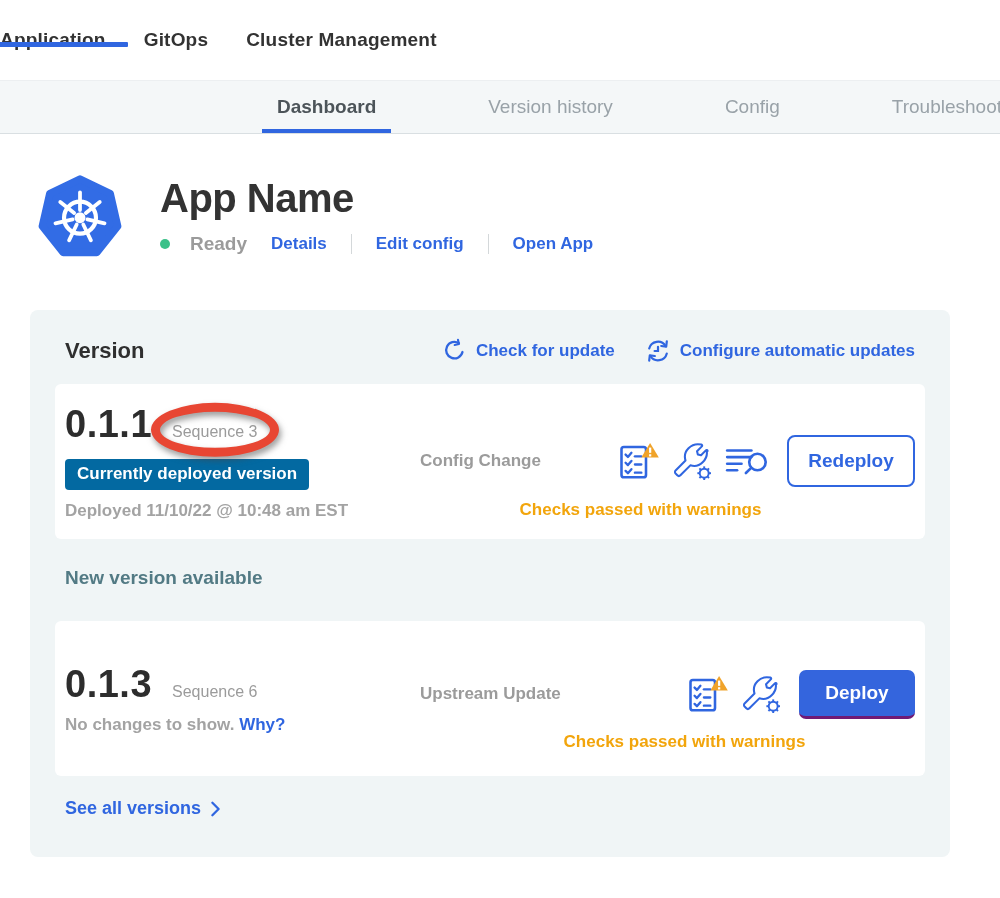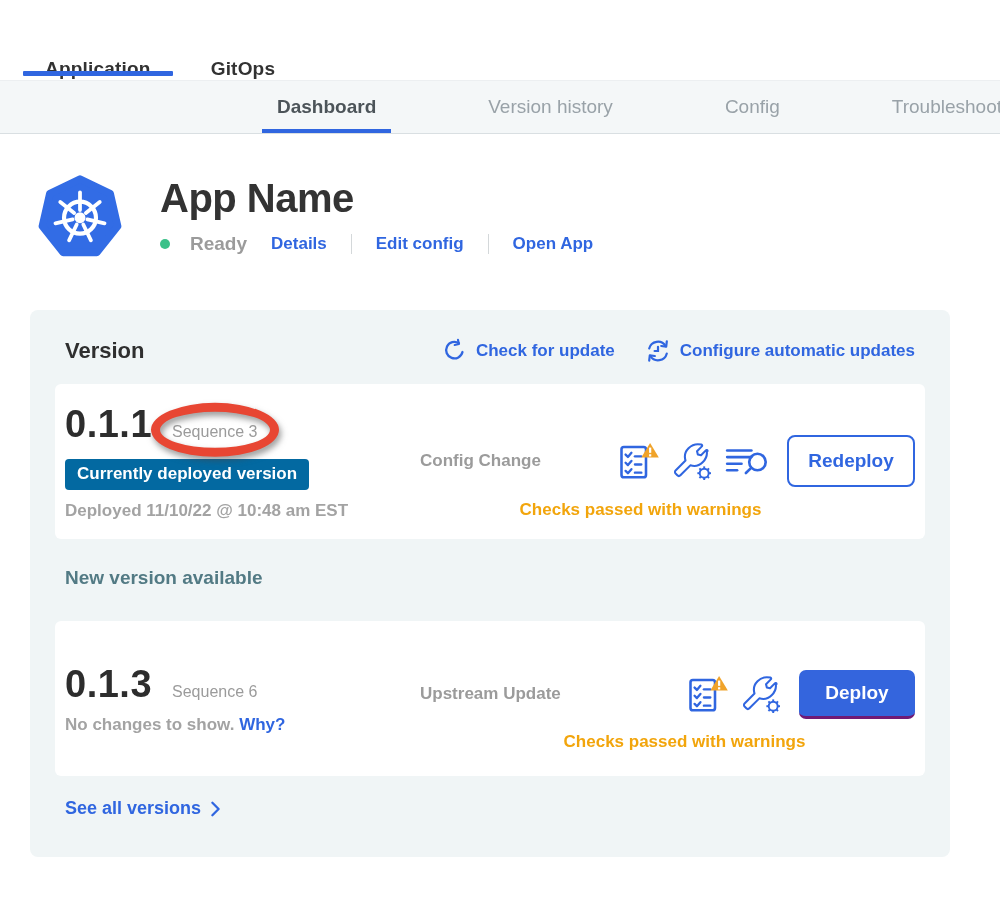--- a/index.html
+++ b/index.html
@@ -7,22 +7,22 @@
   body {
     width:1000px; height:898px; overflow:hidden;
     background:#ffffff;
     font-family:"Liberation Sans", sans-serif;
     color:#323232;
   }
 
   
   .topnav {
     height:80px; background:#fff;
-    display:flex; align-items:flex-end;
-    padding-left:45px; gap:60px;
+    display:flex; align-items:center;
+    gap:38px;
   }
   .topnav .tab {
     position:relative; display:flex; align-items:center;
     font-size:19px; font-weight:700; color:#323232;
     letter-spacing:0.2px; cursor:pointer;
   }
   .topnav .tab .underline {
     position:absolute; left:-22px; right:-22px; bottom:4px;
     height:5px; background:#3066e0; border-radius:1px;
   }
@@ -131,20 +131,23 @@
 </head>
 <body>
 
 <header class="topnav">
   <div class="tab active">
     <span>Application</span>
     <div class="underline"></div>
   </div>
   <div class="tab">
     <span>GitOps</span>
+  </div>
+  <div class="tab">
+    <span>Cluster Management</span>
   </div>
 </header>
 
 <nav class="subnav">
   <div class="tab active">
     <span>Dashboard</span>
     <div class="underline"></div>
   </div>
   <div class="tab">
     <span>Version history</span>

